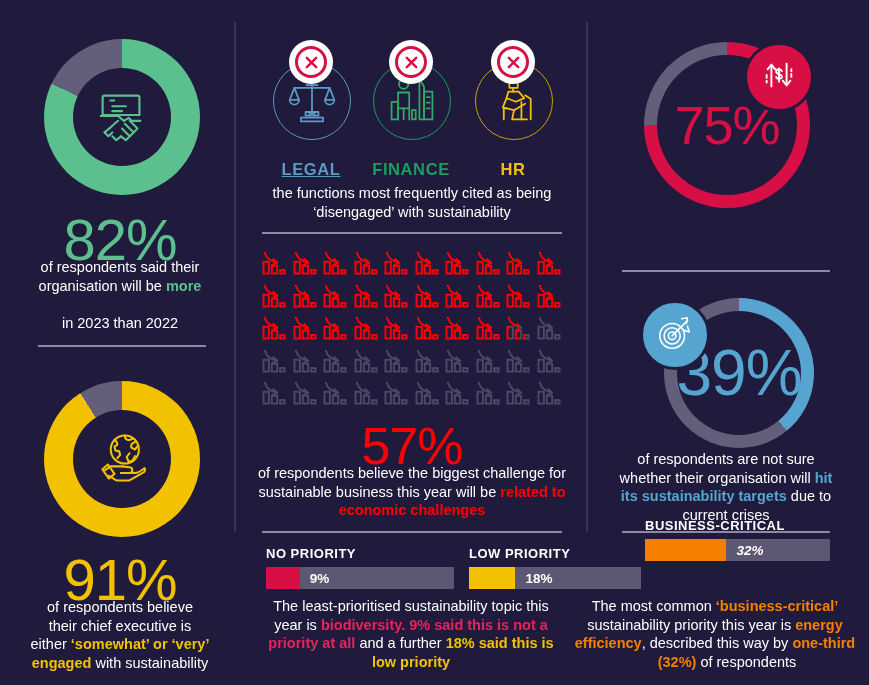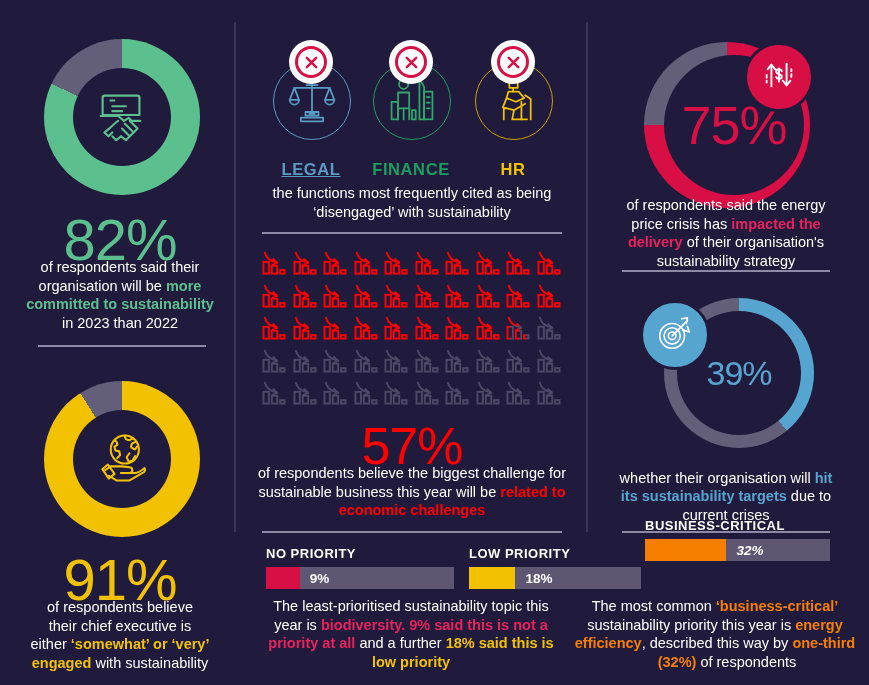--- a/index.html
+++ b/index.html
@@ -115,21 +115,21 @@
             <path d="M44 50l4-4-8-8"></path>
           </svg>
         </span>
       </div>
     </div>
   </div>
   <div class="abs bignum" style="left:0;top:212px;width:240px;color:#5cc08e;font-size:58px;">82%</div>
   <div class="abs body-copy" style="left:20px;top:258px;width:200px;">
     <span>of respondents said their</span><br>
     <span>organisation will be </span><b style="color:#5cc08e;">more</b><br>
-    <b style="color:#5cc08e;">committed to sustainability</b><br>
+    <br>
     <span>in 2023 than 2022</span>
   </div>
 
   <div class="abs" style="left:44px;top:381px;width:156px;height:156px;">
     <div class="donut" style="width:156px;height:156px;
          background:conic-gradient(from 0deg,#f2c200 0deg 327.6deg,#635f7a 327.6deg 360deg);">
       <div class="hole" style="left:29px;top:29px;width:98px;height:98px;">
         <span>
           <svg width="60" height="60" viewBox="0 0 64 64" fill="none" stroke="#f2c200" stroke-width="2.2" stroke-linecap="round" stroke-linejoin="round">
             <circle cx="35" cy="24" r="15"></circle>
@@ -700,67 +700,61 @@
   <div class="abs bignum" style="left:262px;top:418px;width:300px;color:#ff0000;font-size:52px;">57%</div>
   <div class="abs body-copy" style="left:254px;top:464px;width:316px;">
     <span>of respondents believe the biggest challenge for</span><br>
     <span>sustainable business this year will be </span><b style="color:#ff0000;">related to</b><br>
     <b style="color:#ff0000;">economic challenges</b>
   </div>
 
   <div class="abs" style="left:644px;top:42px;width:166px;height:166px;">
     <div class="donut" style="width:166px;height:166px;
          background:conic-gradient(from 0deg,#d80f45 0deg 270deg,#635f7a 270deg 360deg);">
-      <div class="hole" style="left:20px;top:13px;width:140px;height:140px;">
+      <div class="hole" style="left:13px;top:13px;width:140px;height:140px;">
         <span class="bignum" style="color:#d80f45;font-size:54px;">75%</span>
       </div>
     </div>
   </div>
   <div class="badge" style="left:744px;top:42px;width:64px;height:64px;background:#d80f45;border:3px solid #201a3c;">
     <span>
       <svg width="38" height="38" viewBox="0 0 40 40" fill="none" stroke="#ffffff" stroke-width="2" stroke-linecap="round" stroke-linejoin="round">
         <path d="M12 32V10"></path>
           <path d="M8 14l4-5 4 5"></path>
         <path d="M28 8v22"></path>
           <path d="M24 26l4 5 4-5"></path>
         <path d="M20 13v14"></path>
         <path d="M23 16a3 3 0 0 0-3-2c-2 0-3 1-3 2.5s1.5 2 3 2.5 3 1 3 2.5-1 2.5-3 2.5a3 3 0 0 1-3-2"></path>
         <path d="M7 20v3M7 26v2M33 14v2M33 19v3"></path>
       </svg>
     </span>
   </div>
-  <div class="abs body-copy" style="left:614px;top:196px;width:224px;">
-    <span>of respondents said the energy</span><br>
-    <span>price crisis has </span><b style="color:#e8225c;">impacted the</b><br>
-    <b style="color:#e8225c;">delivery</b><span> of their organisation's</span><br>
-    <span>sustainability strategy</span>
-  </div>
 
   <div class="abs" style="left:664px;top:298px;width:150px;height:150px;">
     <div class="donut" style="width:150px;height:150px;
          background:conic-gradient(from 0deg,#56a5d1 0deg 140.4deg,#635f7a 140.4deg 360deg);">
       <div class="hole" style="left:13px;top:13px;width:124px;height:124px;">
-        <span class="bignum" style="color:#56a5d1;font-size:34px;">39%</span>
+        <span class="bignum" style="color:#56a5d1;font-size:64px;">39%</span>
       </div>
     </div>
   </div>
   <div class="badge" style="left:640px;top:300px;width:64px;height:64px;background:#56a5d1;border:3px solid #201a3c;">
     <span>
       <svg width="40" height="40" viewBox="0 0 42 42" fill="none" stroke="#ffffff" stroke-width="1.7" stroke-linecap="round" stroke-linejoin="round">
         <circle cx="18" cy="24" r="13"></circle>
         <circle cx="18" cy="24" r="8.5"></circle>
         <circle cx="18" cy="24" r="4"></circle>
         <path d="M18 24L34 8"></path>
         <path d="M28 6l6-1-1 6"></path>
         <path d="M34 14l2 6-6-2"></path>
       </svg>
     </span>
   </div>
   <div class="abs body-copy" style="left:610px;top:450px;width:232px;">
-    <br>
+    <span>of respondents are not sure</span><br>
     <span>whether their organisation will </span><b style="color:#56a5d1;">hit</b><br>
     <b style="color:#56a5d1;">its sustainability targets</b><span> due to</span><br>
     <span>current crises</span>
   </div>
 
   <div class="abs" style="left:266px;top:546px;width:188px;">
     <div class="bar-label">NO PRIORITY</div>
     <div class="bar-track" style="margin-top:6px;">
       <div class="bar-fill" style="width:18%;background:#d80f45;"></div>
       <span class="bar-val">9%</span>

